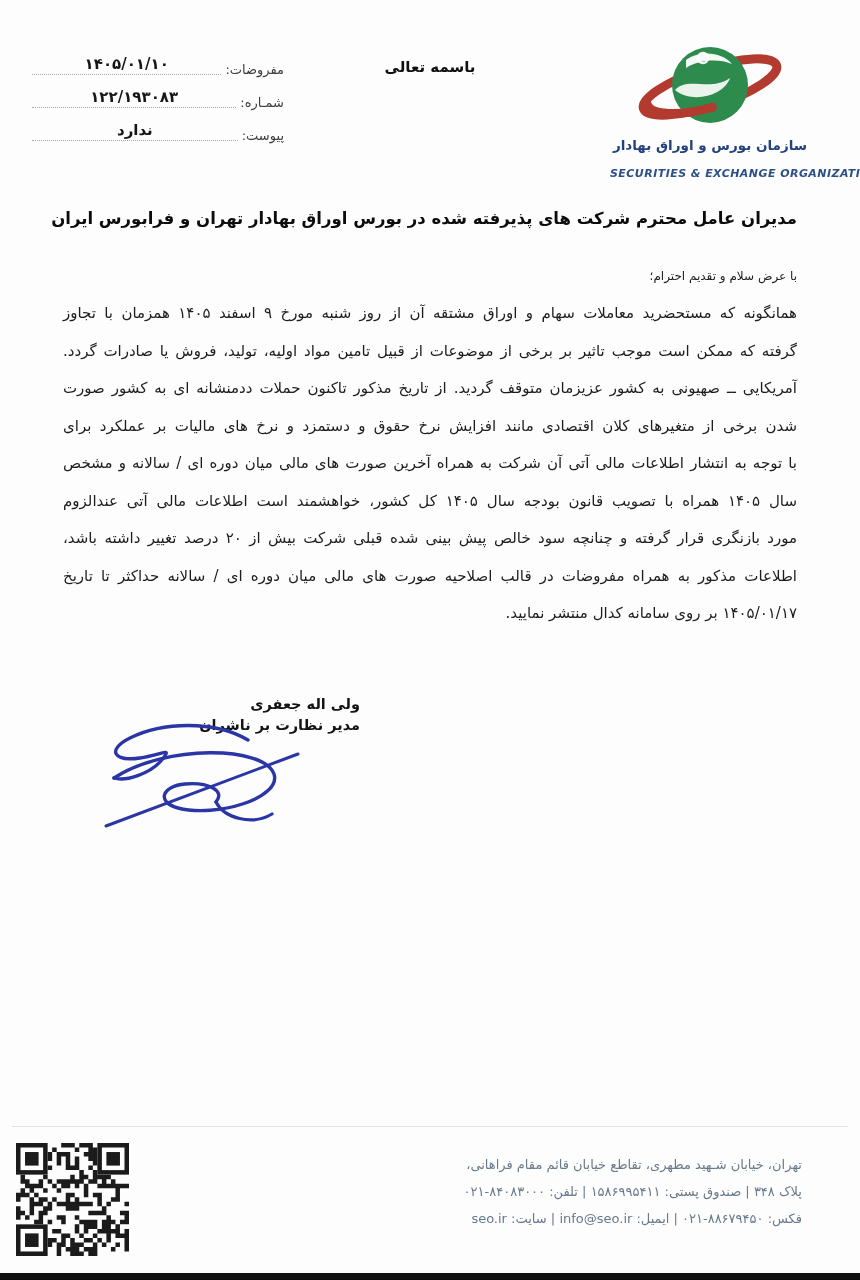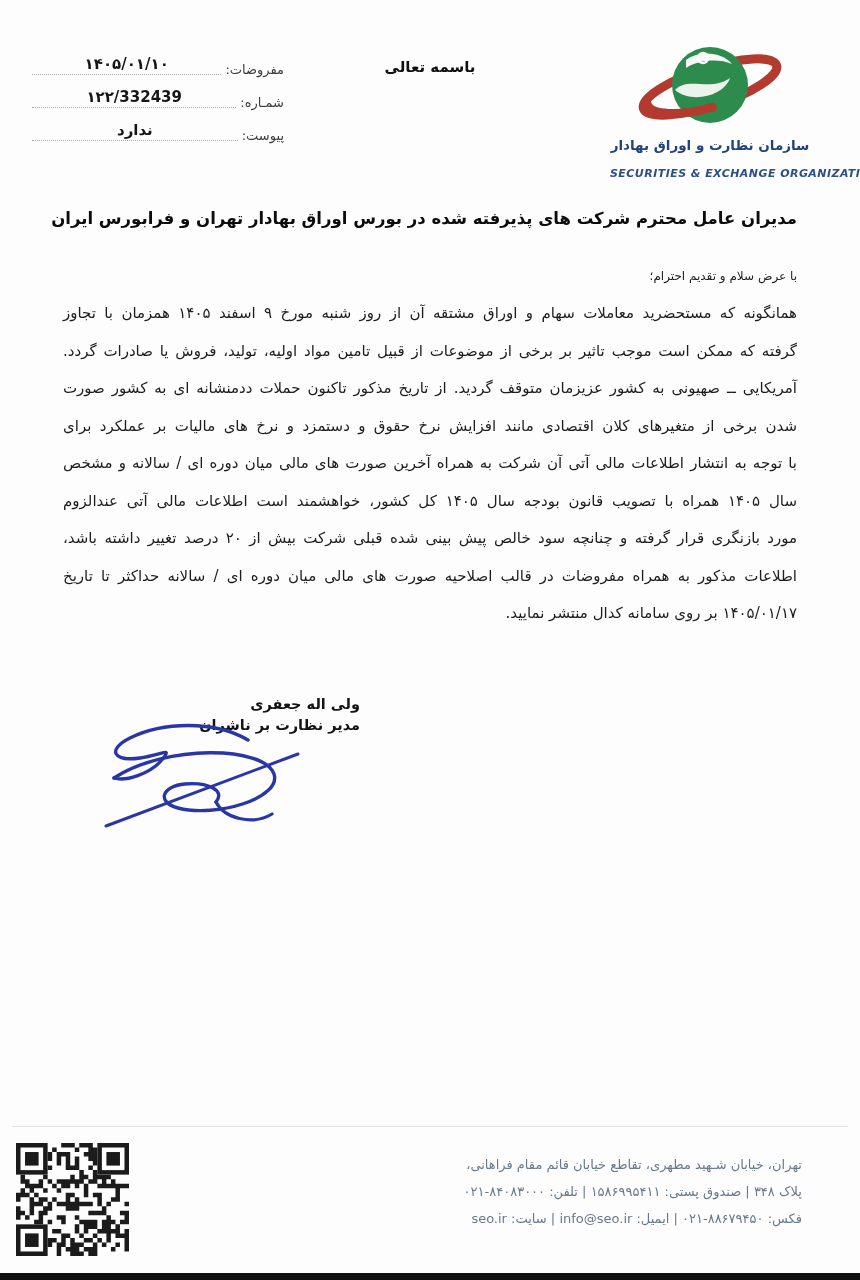--- a/index.html
+++ b/index.html
@@ -59,21 +59,21 @@
   <div class="hdr-fields">
     <div class="hdr-row">
       <span class="hdr-label">مفروضات:</span>
       <span class="hdr-line">
         <span class="hdr-value">۱۴۰۵/۰۱/۱۰</span>
       </span>
     </div>
     <div class="hdr-row">
       <span class="hdr-label">شمـاره:</span>
       <span class="hdr-line">
-        <span class="hdr-value">۱۲۲/332439</span>
+        <span class="hdr-value">۱۲۲/۱۹۳۰۸۳</span>
       </span>
     </div>
     <div class="hdr-row">
       <span class="hdr-label">پیوست:</span>
       <span class="hdr-line">
         <span class="hdr-value">ندارد</span>
       </span>
     </div>
   </div>
 
@@ -85,21 +85,21 @@
         <ellipse cx="84" cy="49" rx="70" ry="19" fill="none" stroke-width="9" stroke="#b23a2e"></ellipse>
       </g>
       <circle cx="84" cy="47" r="38" fill="#2e8b4e"></circle>
       <path d="M 60 22 C 74 12, 96 14, 106 26 C 92 20, 72 22, 60 30 Z" fill="#ffffff" opacity="0.95"></path>
       <path d="M 49 52 C 62 38, 84 54, 104 40 C 98 58, 66 66, 49 52 Z" fill="#ffffff" opacity="0.9"></path>
       <circle cx="77" cy="20" r="5" fill="none" stroke="#ffffff" stroke-width="2.5" opacity="0.95"></circle>
       <g transform="rotate(-18 84 49)">
         <path d="M 80 69 C 48 68, 16 58, 19 44" fill="none" stroke-width="9" stroke-linecap="round" stroke="#b23a2e"></path>
       </g>
     </svg>
-    <div class="logo-fa">سازمان نظارت و اوراق بهادار</div>
+    <div class="logo-fa">سازمان بورس و اوراق بهادار</div>
     <div class="logo-en">SECURITIES &amp; EXCHANGE ORGANIZATION</div>
   </div>
 
   <div class="heading">مدیران عامل محترم شرکت های پذیرفته شده در بورس اوراق بهادار تهران و فرابورس ایران</div>
 
   <div class="salutation">با عرض سلام و تقدیم احترام؛</div>
 
   <div class="body-block">
     <div class="body-line">همانگونه که مستحضرید معاملات سهام و اوراق مشتقه آن از روز شنبه مورخ ۹ اسفند ۱۴۰۵ همزمان با تجاوز</div>
     <div class="body-line">گرفته که ممکن است موجب تاثیر بر برخی از موضوعات از قبیل تامین مواد اولیه، تولید، فروش یا صادرات گردد.</div>

